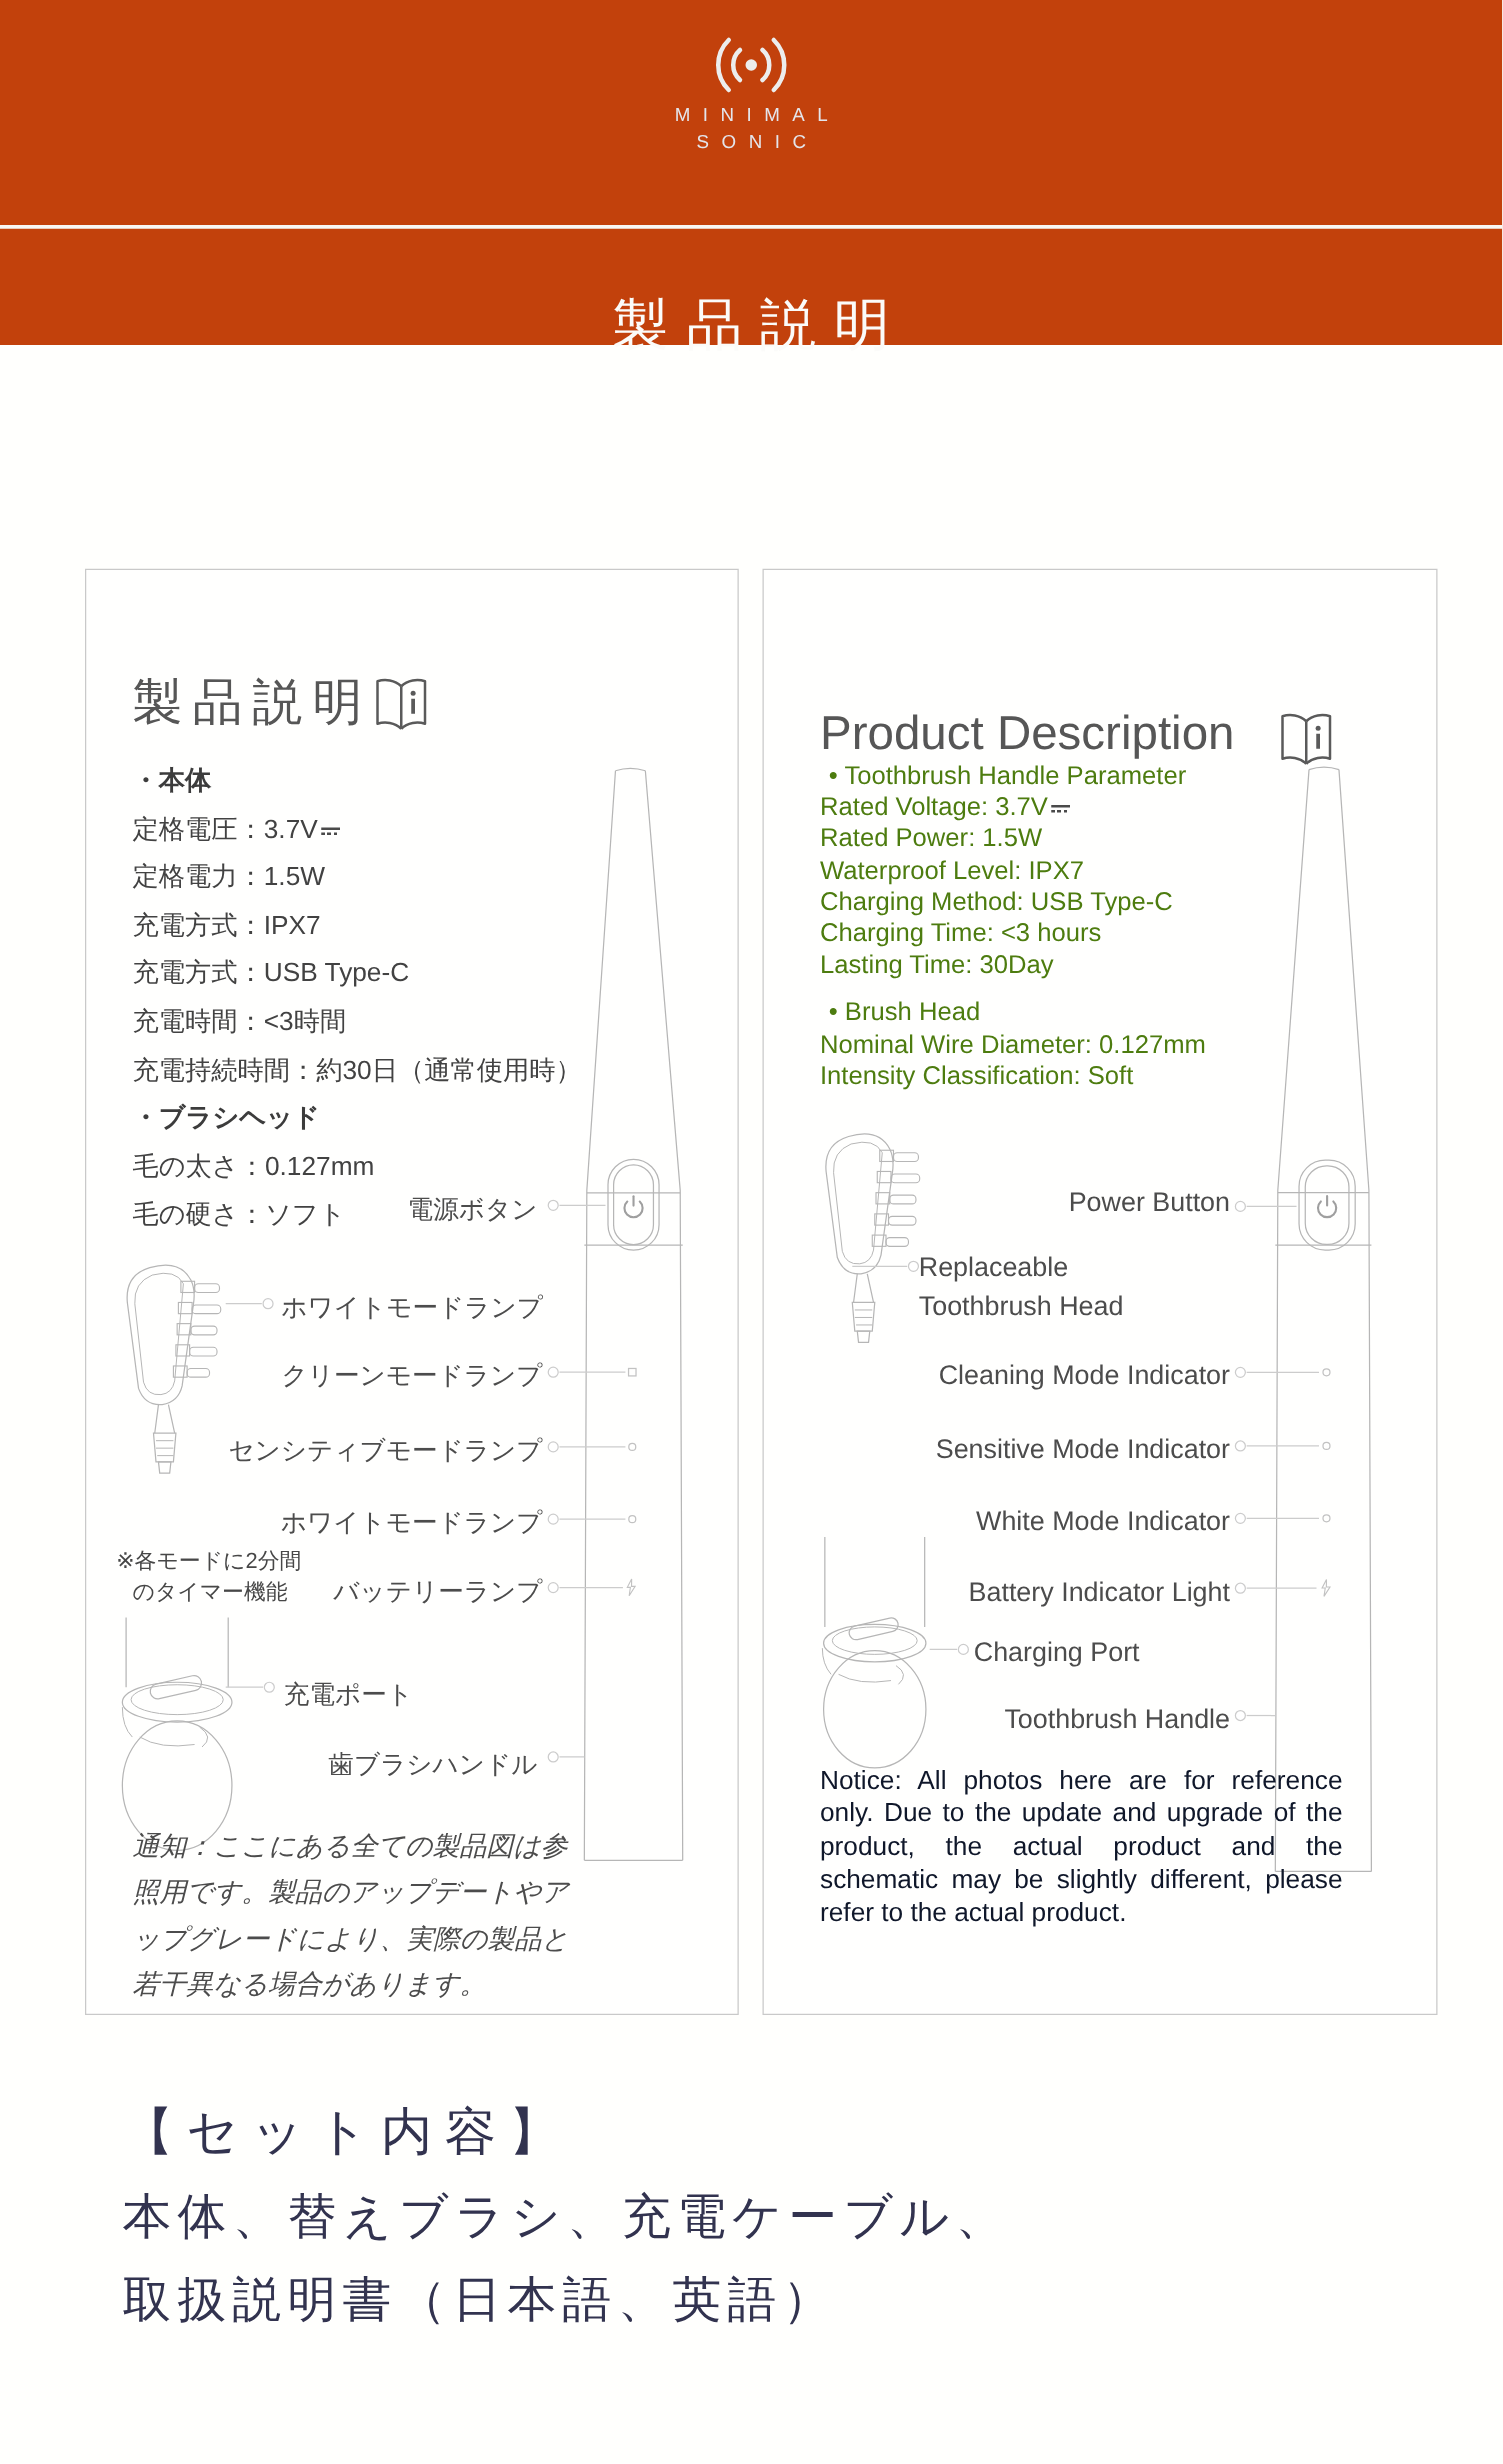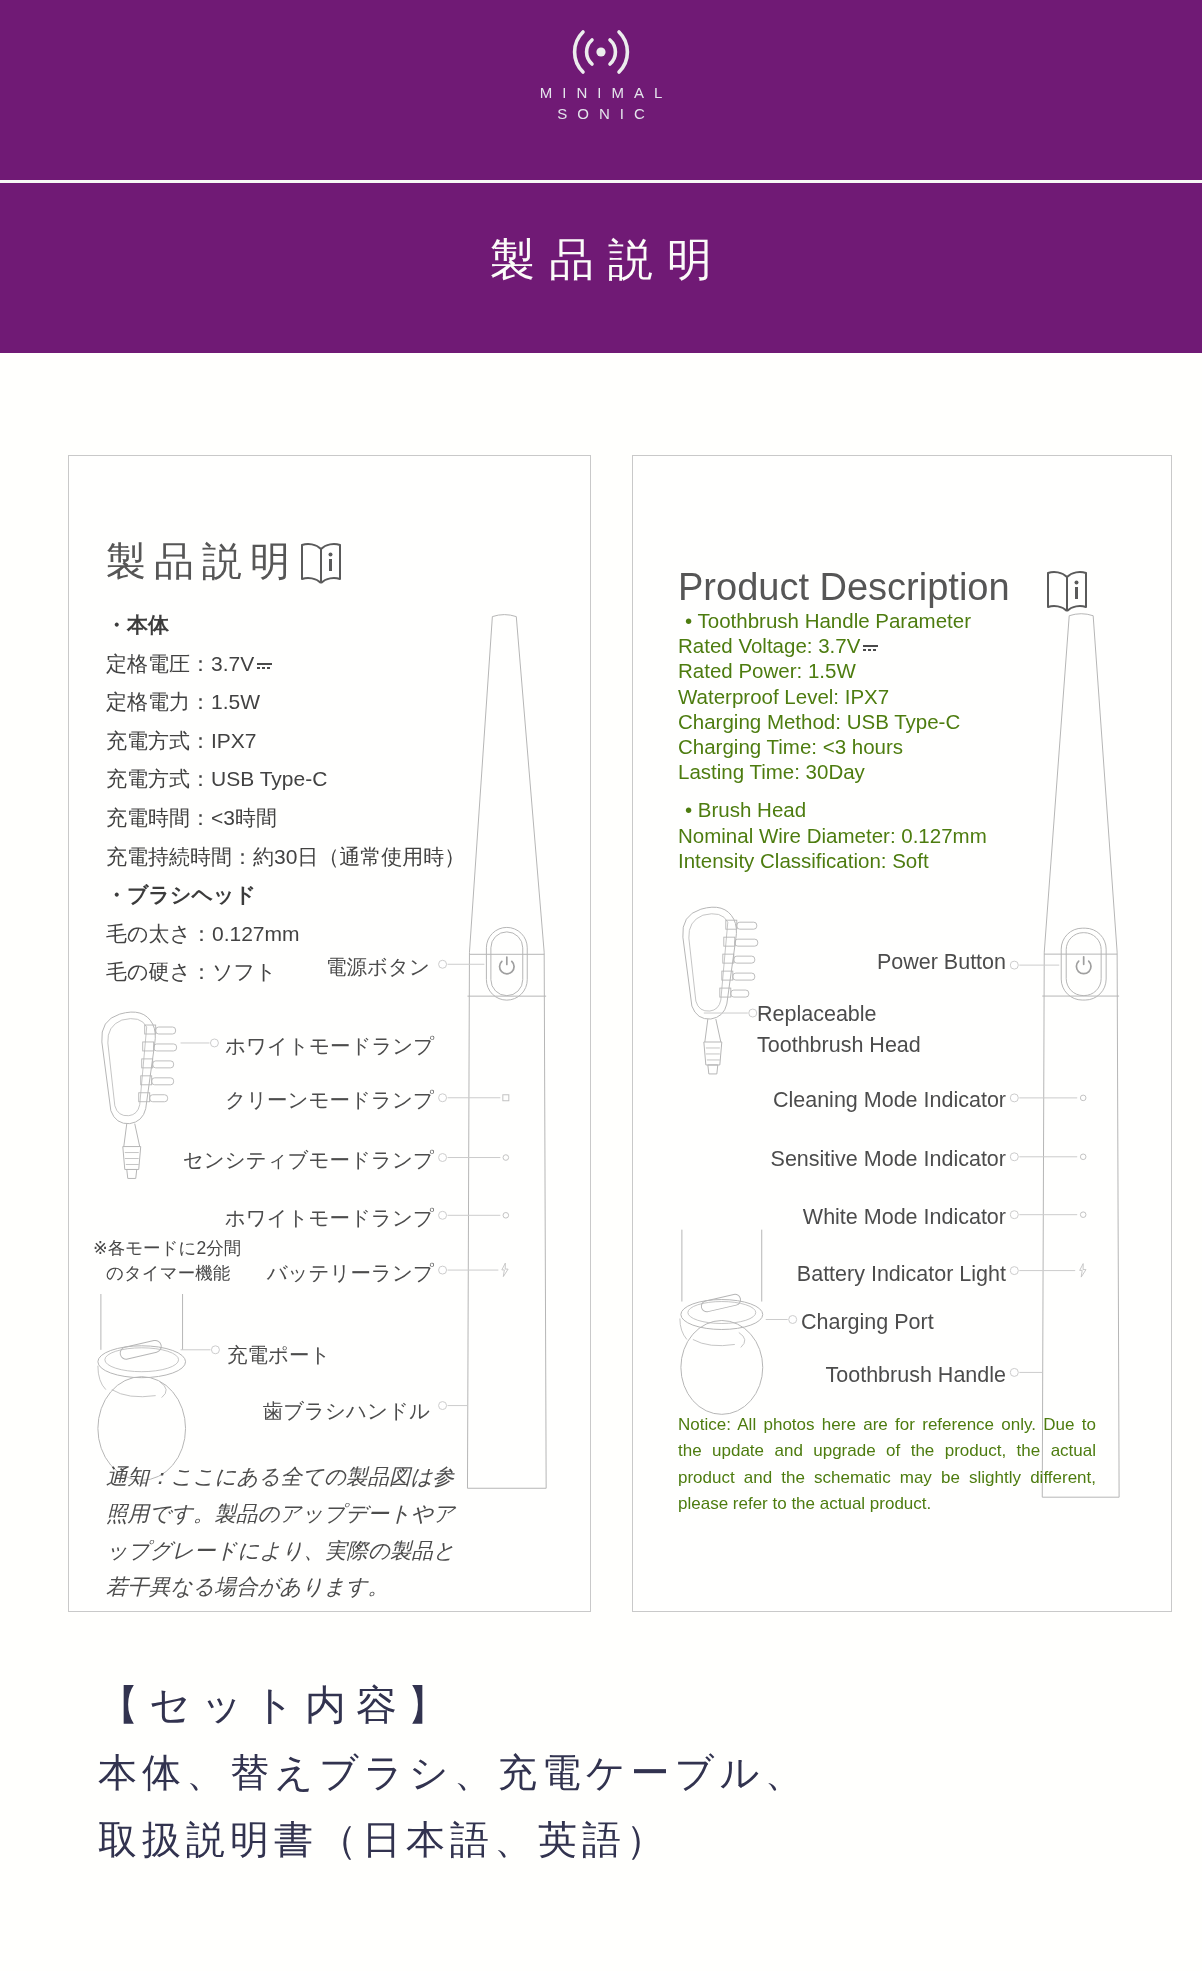--- a/index.html
+++ b/index.html
@@ -1,31 +1,31 @@
 <!DOCTYPE html>
 <html><head>
 <meta charset="utf-8">
 <style>
   html,body{margin:0;padding:0;background:#ffffff;}
   .page{position:relative;width:1202px;height:1971px;background:#fffffd;overflow:hidden;
         font-family:"Liberation Sans","DejaVu Sans",sans-serif;color:#4c4c4c;}
 
   
-  .header{position:absolute;top:0;left:0;width:100%;height:353px;background:#701a75;}
+  .header{position:absolute;top:0;left:0;width:100%;height:276px;background:#c2410c;}
   .logo{position:absolute;top:26px;left:0;width:100%;text-align:center;color:#e4e5ec;}
   .logo svg{display:block;margin:0 auto 4px auto;}
   .brand-line{font-size:15px;letter-spacing:10px;padding-left:10px;line-height:21px;}
   .hrule{position:absolute;top:180px;left:0;width:100%;height:3px;background:#f7f7f5;}
   .page-title{position:absolute;top:230px;left:0;width:100%;text-align:center;color:#fbfbf9;
               font-size:45px;letter-spacing:14px;padding-left:14px;box-sizing:border-box;font-weight:normal;margin:0;}
 
   
   .panel{position:absolute;top:455px;height:1157px;border:1px solid #c9c9c9;background:#fffffe;box-sizing:border-box;}
   .panel.jp{left:68px;width:523px;}
-  .panel.en{left:632px;width:540px;}
+  .panel.en{left:610px;width:540px;}
   .diagram{position:absolute;top:0;left:0;width:100%;height:100%;pointer-events:none;}
 
   .jp-heading{position:absolute;left:37px;top:78px;font-size:40px;letter-spacing:8px;color:#565656;font-weight:normal;margin:0;white-space:nowrap;}
   .en-heading{position:absolute;left:45px;top:110px;font-size:38px;color:#565656;font-weight:normal;margin:0;white-space:nowrap;}
   .book-icon{position:absolute;}
   .panel.jp .book-icon{left:230px;top:84px;}
   .panel.en .book-icon{left:412px;top:112px;}
 
   .jp-specs{position:absolute;left:37px;top:150px;font-size:21px;line-height:38.6px;color:#424242;white-space:nowrap;}
   .jp-specs .bullet{font-weight:bold;color:#3c3c3c;}
@@ -51,22 +51,22 @@
   .panel.jp .notice{left:37px;top:1003px;width:360px;font-size:21.5px;line-height:36.8px;white-space:normal;color:#4c4c4c;font-style:italic;}
 
   .panel.en .lbl-power{top:494px;right:165px;}
   .panel.en .lbl-head{left:124px;top:543px;line-height:31px;}
   .panel.en .lbl-clean{top:632px;right:165px;}
   .panel.en .lbl-sensitive{top:691px;right:165px;}
   .panel.en .lbl-white{top:749px;right:165px;}
   .panel.en .lbl-battery{top:806px;right:165px;}
   .panel.en .lbl-port{left:168px;top:854px;}
   .panel.en .lbl-handle{top:907px;right:165px;}
-  .panel.en .notice{left:45px;top:956px;width:418px;font-size:17px;line-height:26.4px;
-                    white-space:normal;text-align:justify;color:#4d7c0f;}
+  .panel.en .notice{left:45px;top:956px;width:418px;font-size:21px;line-height:26.4px;
+                    white-space:normal;text-align:justify;color:#0f172a;}
 
   
   .dc{display:inline-block;width:15px;height:9px;margin-left:3px;position:relative;vertical-align:baseline;}
   .dc::before{content:"";position:absolute;left:0;right:0;top:1px;height:2px;background:#4a4a4a;}
   .dc::after{content:"";position:absolute;left:0;right:0;top:5px;height:2px;
              background:repeating-linear-gradient(90deg,#4a4a4a 0 3px,transparent 3px 5px);}
 
   
   .set-line{position:absolute;left:98px;color:#32334f;white-space:nowrap;}
   .set-l1{top:1678px;font-size:41px;letter-spacing:10px;}

